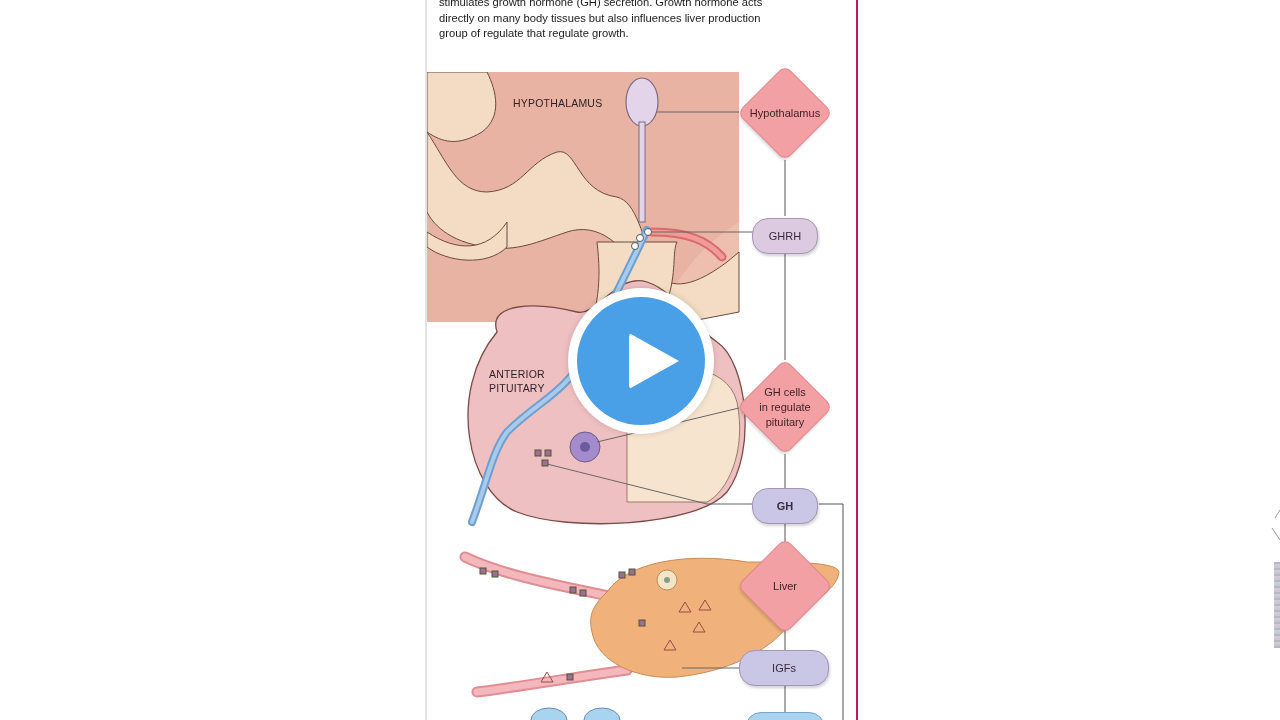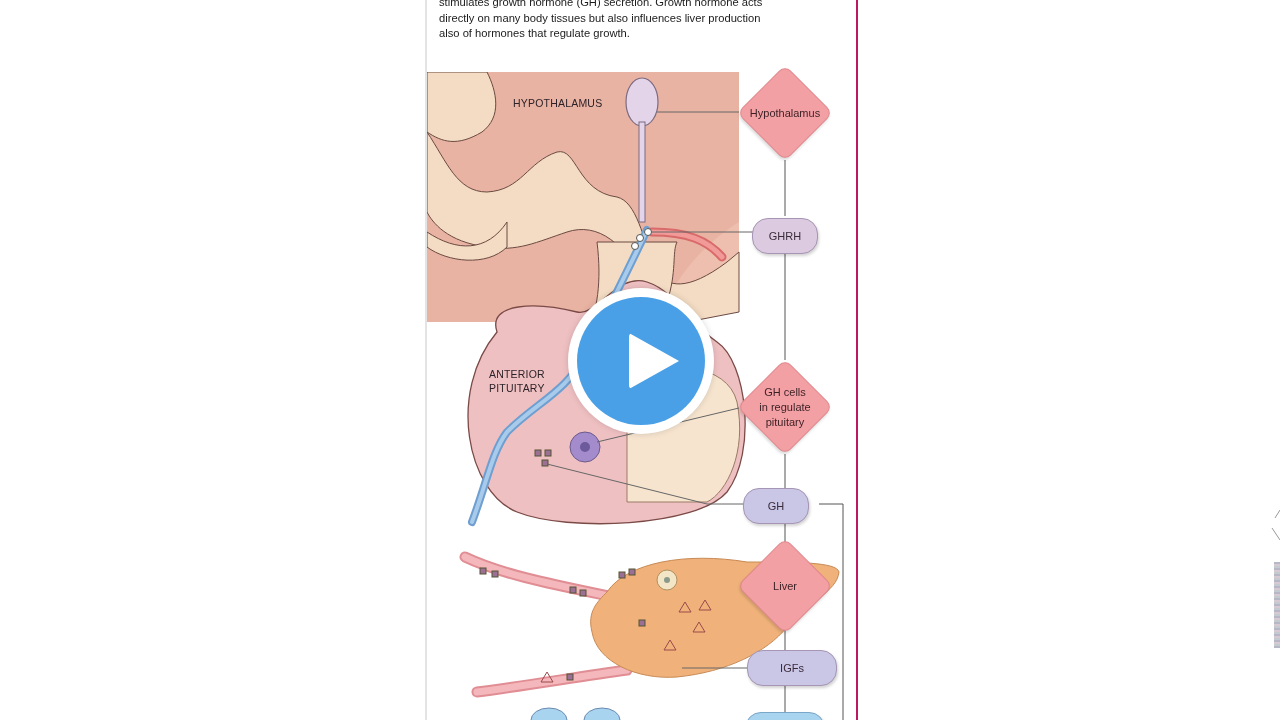--- a/index.html
+++ b/index.html
@@ -20,21 +20,21 @@
   .right-edge { position:absolute; left:1274px; top:562px; width:6px; height:86px; background:repeating-linear-gradient(180deg,#b7b7c7 0,#b7b7c7 2px,#d7c9d2 2px,#d7c9d2 4px,#c3cbd0 4px,#c3cbd0 6px); }
   .right-chev { position:absolute; left:1271px; top:510px; width:9px; height:34px; }
 </style>
 </head>
 <body>
 
 <div class="page">
   <div class="caption">
     <span>stimulates growth hormone (GH) secretion. Growth hormone acts</span>
     <span>directly on many body tissues but also influences liver production</span>
-    <span>also of hormones that regulate growth.</span>
+    <span>group of regulate that regulate growth.</span>
   </div>
 
   <svg class="fig" width="433" height="648" viewBox="0 0 433 648">
 
     <rect x="0" y="0" width="312" height="240" fill="#eebfae"></rect>
     <path d="M0,0 L312,0 L312,150 C280,170 250,200 230,250 L0,250 Z" fill="#e9b3a3"></path>
 
     <path d="M0,60 C20,90 30,120 60,120 C95,118 100,90 130,80 C150,75 150,120 190,125 C210,130 215,165 230,200 C240,215 260,220 300,190 L312,180 L312,240 L260,250 C240,250 230,240 220,220 C200,170 170,150 140,160 C110,170 90,180 60,175 C20,170 5,150 0,140 Z" fill="#f3dcc3" stroke="#6b4a42" stroke-width="1"></path>
     <path d="M0,0 L0,60 C15,70 30,75 55,60 C75,45 70,20 60,0 Z" fill="#f3dcc3" stroke="#6b4a42" stroke-width="1"></path>
     <path d="M0,160 C30,180 60,180 80,150 L80,175 C60,195 20,190 0,175 Z" fill="#f3dcc3" stroke="#6b4a42" stroke-width="1"></path>
@@ -120,30 +120,30 @@
     <div class="diamond"></div>
     <div class="diamond-label">
       <div>
         <div>GH cells</div>
         <div>in regulate</div>
         <div>pituitary</div>
       </div>
     </div>
   </div>
 
-  <div class="node rect" style="left:316px; top:488px; width:64px; height:34px; background:#c9c6e6;">
+  <div class="node rect" style="left:325px; top:488px; width:64px; height:34px; background:#c9c6e6;font-weight:bold;">
     <span>GH</span>
   </div>
 
   <div class="diamond-wrap" style="left:313px; top:541px; width:90px; height:90px;">
     <div class="diamond"></div>
     <div class="diamond-label">Liver</div>
   </div>
 
-  <div class="node rect" style="left:312px; top:650px; width:88px; height:34px; background:#c9c6e6;margin-left:8px;">
+  <div class="node rect" style="left:312px; top:650px; width:88px; height:34px; background:#c9c6e6;">
     <span>IGFs</span>
   </div>
 
   <div class="node rect" style="left:318px; top:712px; width:78px; height:30px; background:#a9d4ef; border-color:#7aa6c8;">
     <span></span>
   </div>
 </div>
 
 <div class="play">
   <div class="play-inner">

